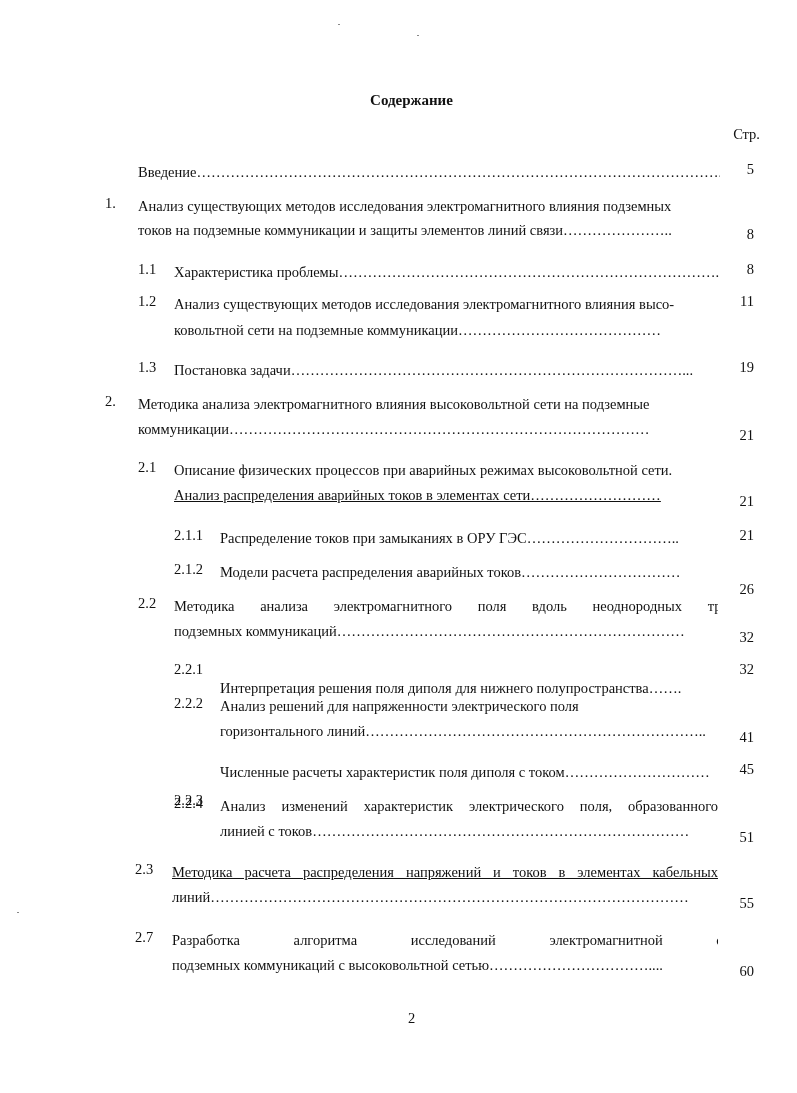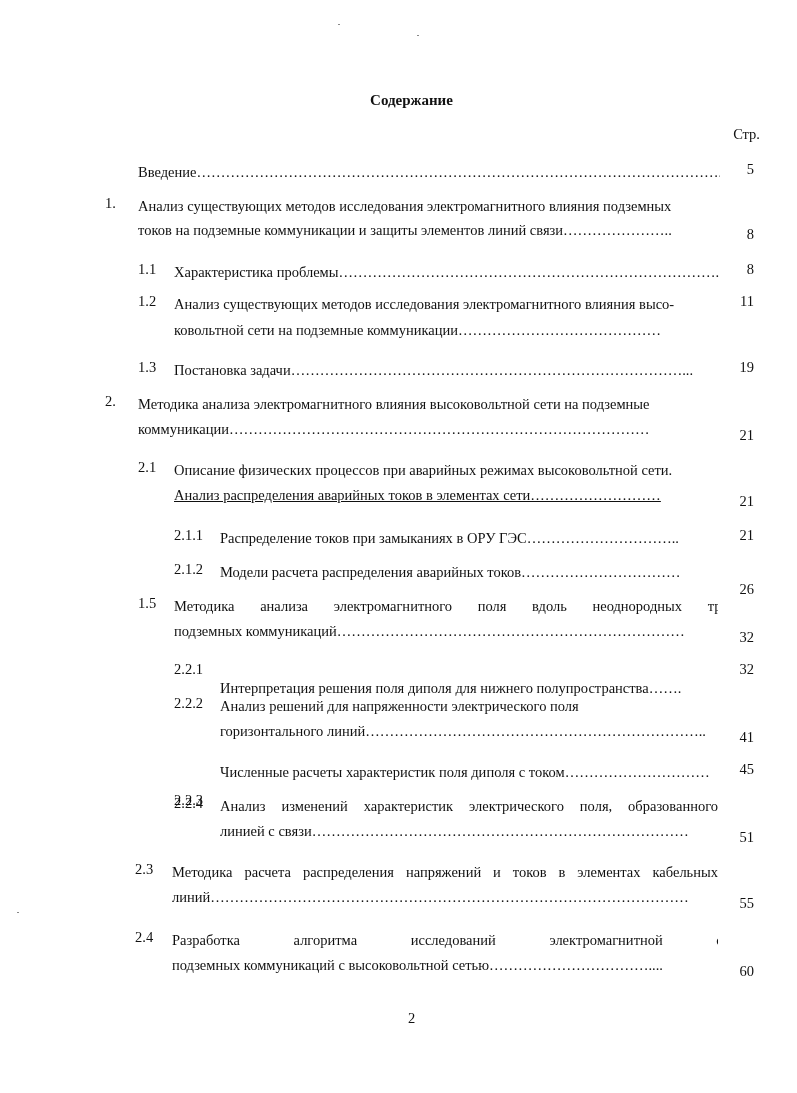--- a/index.html
+++ b/index.html
@@ -85,21 +85,21 @@
     <span class="pn" style="top:3px;">21</span>
   </div>
 
   <div class="entry" style="top:558px;">
     <span class="num" style="left:161px;top:3px;">2.1.2</span>
     <span class="txt" style="left:207px;width:498px;white-space:nowrap;overflow:hidden;">Модели расчета распределения аварийных токов……………………………</span>
     <span class="pn" style="top:3px;margin-top:20px;">26</span>
   </div>
 
   <div class="entry" style="top:592px;">
-    <span class="num" style="left:125px;top:3px;">1.5</span>
+    <span class="num" style="left:125px;top:3px;">2.2</span>
     <span class="txt last-justify" style="left:161px;width:544px;white-space:nowrap;overflow:hidden;word-spacing:22px;">Методика анализа электромагнитного поля вдоль неоднородных трасс</span>
     <span class="txt" style="left:161px;top:25px;width:545px;white-space:nowrap;overflow:hidden;">подземных коммуникаций………………………………………………………………</span>
     <span class="pn" style="top:37px;">32</span>
   </div>
 
   <div class="entry" style="top:658px;">
     <span class="num" style="left:161px;top:3px;">2.2.1</span>
     <span class="txt" style="left:207px;width:498px;white-space:nowrap;overflow:hidden;margin-top:16px;">Интерпретация решения поля диполя для нижнего полупространства…….</span>
     <span class="pn" style="top:3px;">32</span>
   </div>
@@ -113,32 +113,32 @@
 
   <div class="entry" style="top:758px;">
     <span class="num" style="left:161px;top:3px;margin-top:31px;">2.2.3</span>
     <span class="txt" style="left:207px;width:498px;white-space:nowrap;overflow:hidden;">Численные расчеты характеристик поля диполя с током…………………………</span>
     <span class="pn" style="top:3px;">45</span>
   </div>
 
   <div class="entry" style="top:792px;">
     <span class="num" style="left:161px;top:3px;">2.2.4</span>
     <span class="txt last-justify" style="left:207px;width:498px;white-space:nowrap;overflow:hidden;word-spacing:6px;">Анализ изменений характеристик электрического поля, образованного</span>
-    <span class="txt" style="left:207px;top:25px;width:498px;white-space:nowrap;overflow:hidden;">линией с связи……………………………………………………………………</span>
+    <span class="txt" style="left:207px;top:25px;width:498px;white-space:nowrap;overflow:hidden;">линией с токов……………………………………………………………………</span>
     <span class="pn" style="top:37px;">51</span>
   </div>
 
   <div class="entry" style="top:858px;">
     <span class="num" style="left:122px;top:3px;">2.3</span>
-    <span class="txt last-justify" style="left:159px;width:546px;white-space:nowrap;overflow:hidden;word-spacing:4px;">Методика расчета распределения напряжений и токов в элементах кабельных</span>
+    <span class="txt last-justify" style="left:159px;width:546px;white-space:nowrap;overflow:hidden;word-spacing:4px;text-decoration:underline;">Методика расчета распределения напряжений и токов в элементах кабельных</span>
     <span class="txt" style="left:159px;top:25px;width:546px;white-space:nowrap;overflow:hidden;">линий………………………………………………………………………………………</span>
     <span class="pn" style="top:37px;">55</span>
   </div>
 
   <div class="entry" style="top:926px;">
-    <span class="num" style="left:122px;top:3px;">2.4</span>
+    <span class="num" style="left:122px;top:3px;">2.7</span>
     <span class="txt last-justify" style="left:159px;width:546px;white-space:nowrap;overflow:hidden;word-spacing:50px;">Разработка алгоритма исследований электромагнитной совместимости</span>
     <span class="txt" style="left:159px;top:25px;width:546px;white-space:nowrap;overflow:hidden;">подземных коммуникаций с высоковольтной сетью……………………………....</span>
     <span class="pn" style="top:37px;">60</span>
   </div>
 
   <div class="footer">2</div>
 </div>
 
 </body></html>

